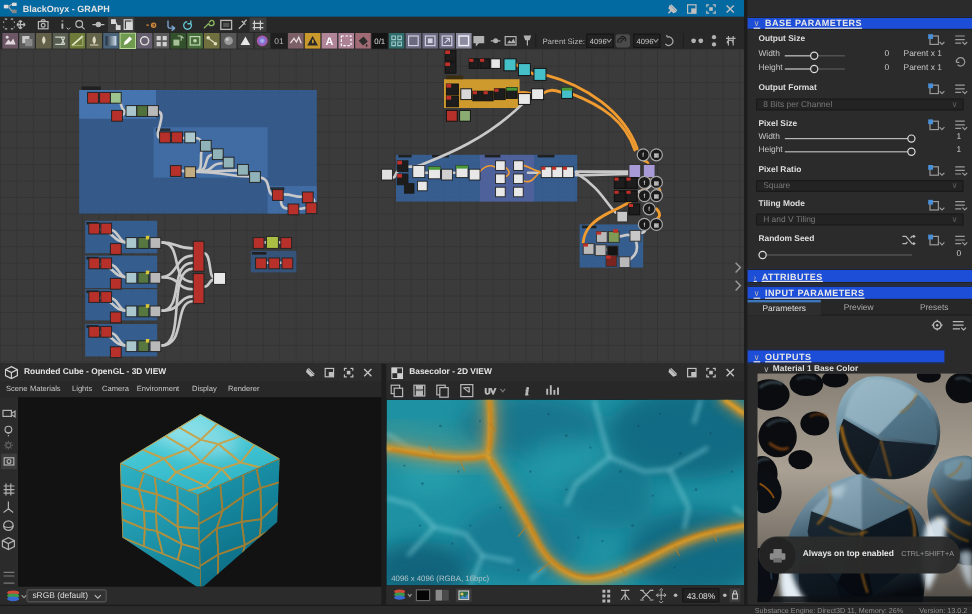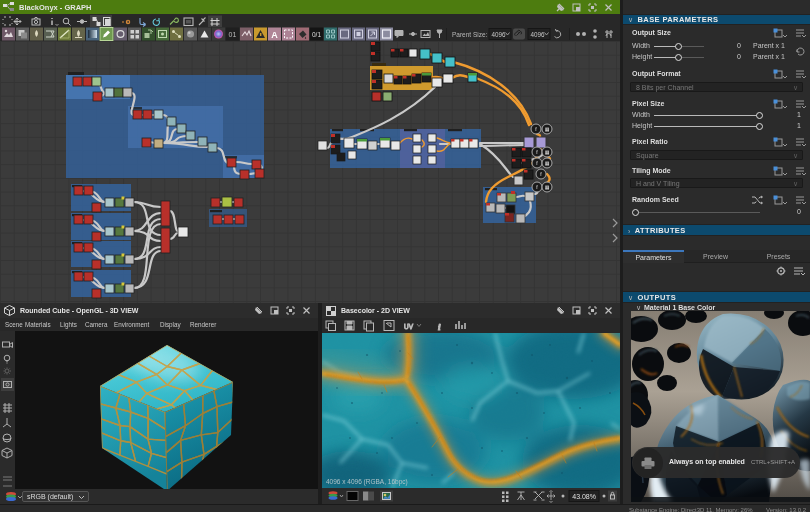--- a/index.html
+++ b/index.html
@@ -1,26 +1,26 @@
 <!DOCTYPE html>
 <html><head>
 <meta charset="utf-8">
 <style>
   * { margin:0; padding:0; box-sizing:border-box; }
   html,body { width:810px; height:512px; overflow:hidden; background:#282828;
     font-family:"Liberation Sans", sans-serif; }
   .abs { position:absolute; }
   #stage { position:relative; width:810px; height:512px; }
-  .titlebar { background:#4d7c0f; color:#e4e4e4; font-weight:bold; font-size:7.5px;
+  .titlebar { background:#0369a1; color:#e4e4e4; font-weight:bold; font-size:7.5px;
     display:flex; align-items:center; }
   .winicos { margin-left:auto; display:flex; align-items:center; }
   .winicos svg { margin-right:7px; }
-  .hdrbar { background:#0c4a6e; border-top:1px solid #222; border-bottom:1px solid #222;
+  .hdrbar { background:#1d4ed8; border-top:1px solid #222; border-bottom:1px solid #222;
     color:#e8e8e8; font-weight:bold; font-size:7.5px; letter-spacing:0.4px;
-    display:flex; align-items:flex-end; }
+    display:flex; align-items:flex-end;text-decoration:underline; }
   .chev { color:#b4b4b4; font-weight:normal; font-size:7px; margin:0 4px 0 5px; }
   .lbl { position:absolute; font-size:7px; color:#c6c6c6; }
   .bold { font-weight:bold; color:#dedede; }
   .dd { position:absolute; background:#232323; border:1px solid #191919; border-radius:1px;
     color:#787878; font-size:7px; line-height:9px; padding-left:5px; }
   .dd .da { position:absolute; right:4px; top:0; color:#5f5f5f; }
   .track { position:absolute; height:1px; background:#5a5a5a; }
   .trackfill { position:absolute; height:1px; background:#b9b9b9; }
   .knob { position:absolute; width:7px; height:7px; border-radius:50%;
     background:#2b2b2b; border:1.5px solid #dcdcdc; }
@@ -948,32 +948,36 @@
       <path d="M23 2 h8 M23 5 h8 M23 8 h5" stroke="#9a9a9a"></path>
       <path d="M29 7 l2 2 2 -2" fill="none" stroke="#9a9a9a"></path>
     </svg>
     <div class="track" style="left:9px;top:212px;width:128px;"></div>
     <div class="knob" style="left:9px;top:208.5px;"></div>
     <div class="num" style="left:160px;top:208px;width:18px;">0</div>
     <div class="hdrbar" style="position:absolute;left:0;top:224px;width:213px;height:12px;">
       <span class="chev">›</span>
         <span>ATTRIBUTES</span>
     </div>
+    <div class="hdrbar" style="position:absolute;left:0;top:238px;width:187px;height:12px;">
+      <span class="chev">∨</span>
+        <span>INPUT PARAMETERS</span>
+    </div>
     <div class="abs" style="left:0;top:250px;width:187px;height:13px;background:#272727;border-bottom:1px solid #1f1f1f;">
       <div class="abs" style="left:0;top:0;width:61px;height:13px;background:#2e2e2e;border-top:2px solid #3c77bd;color:#e0e0e0;font-size:7px;text-align:center;line-height:11px;">Parameters</div>
       <div class="abs" style="left:61px;top:0;width:63px;height:13px;color:#aaa;font-size:7px;text-align:center;line-height:13px;">Preview</div>
       <div class="abs" style="left:124px;top:0;width:63px;height:13px;color:#aaa;font-size:7px;text-align:center;line-height:13px;">Presets</div>
     </div>
     <svg class="abs" width="30" height="10" viewBox="0 0 30 10" style="left:153px;top:266px;">
       <circle cx="5" cy="5" r="3.2" fill="none" stroke="#b8b8b8" stroke-width="1.2"></circle>
       <circle cx="5" cy="5" r="1" fill="#b8b8b8"></circle>
       <path d="M5 0.5 v1.5 M5 8 v1.5 M0.5 5 h1.5 M8 5 h1.5" stroke="#b8b8b8"></path>
       <path d="M18 2 h9 M18 5 h9 M18 8 h6 M25 7 l2 2 2 -2" stroke="#b8b8b8" fill="none"></path>
     </svg>
-    <div class="hdrbar" style="position:absolute;left:0;top:291px;width:187px;height:12px;">
+    <div class="hdrbar" style="position:absolute;left:0;top:291px;width:164px;height:12px;">
       <span class="chev">∨</span>
         <span>OUTPUTS</span>
     </div>
     <div class="lbl bold" style="left:21px;top:304px;">Material 1 Base Color</div>
     <div class="chev abs" style="left:8px;top:304px;">∨</div>
 
     <div class="abs" style="left:8px;top:311px;width:179px;height:191px;overflow:hidden;">
       <svg width="179" height="191" viewBox="0 0 179 191">
         <defs>
           <linearGradient id="bgfloor" x1="0" y1="0" x2="0" y2="1">

